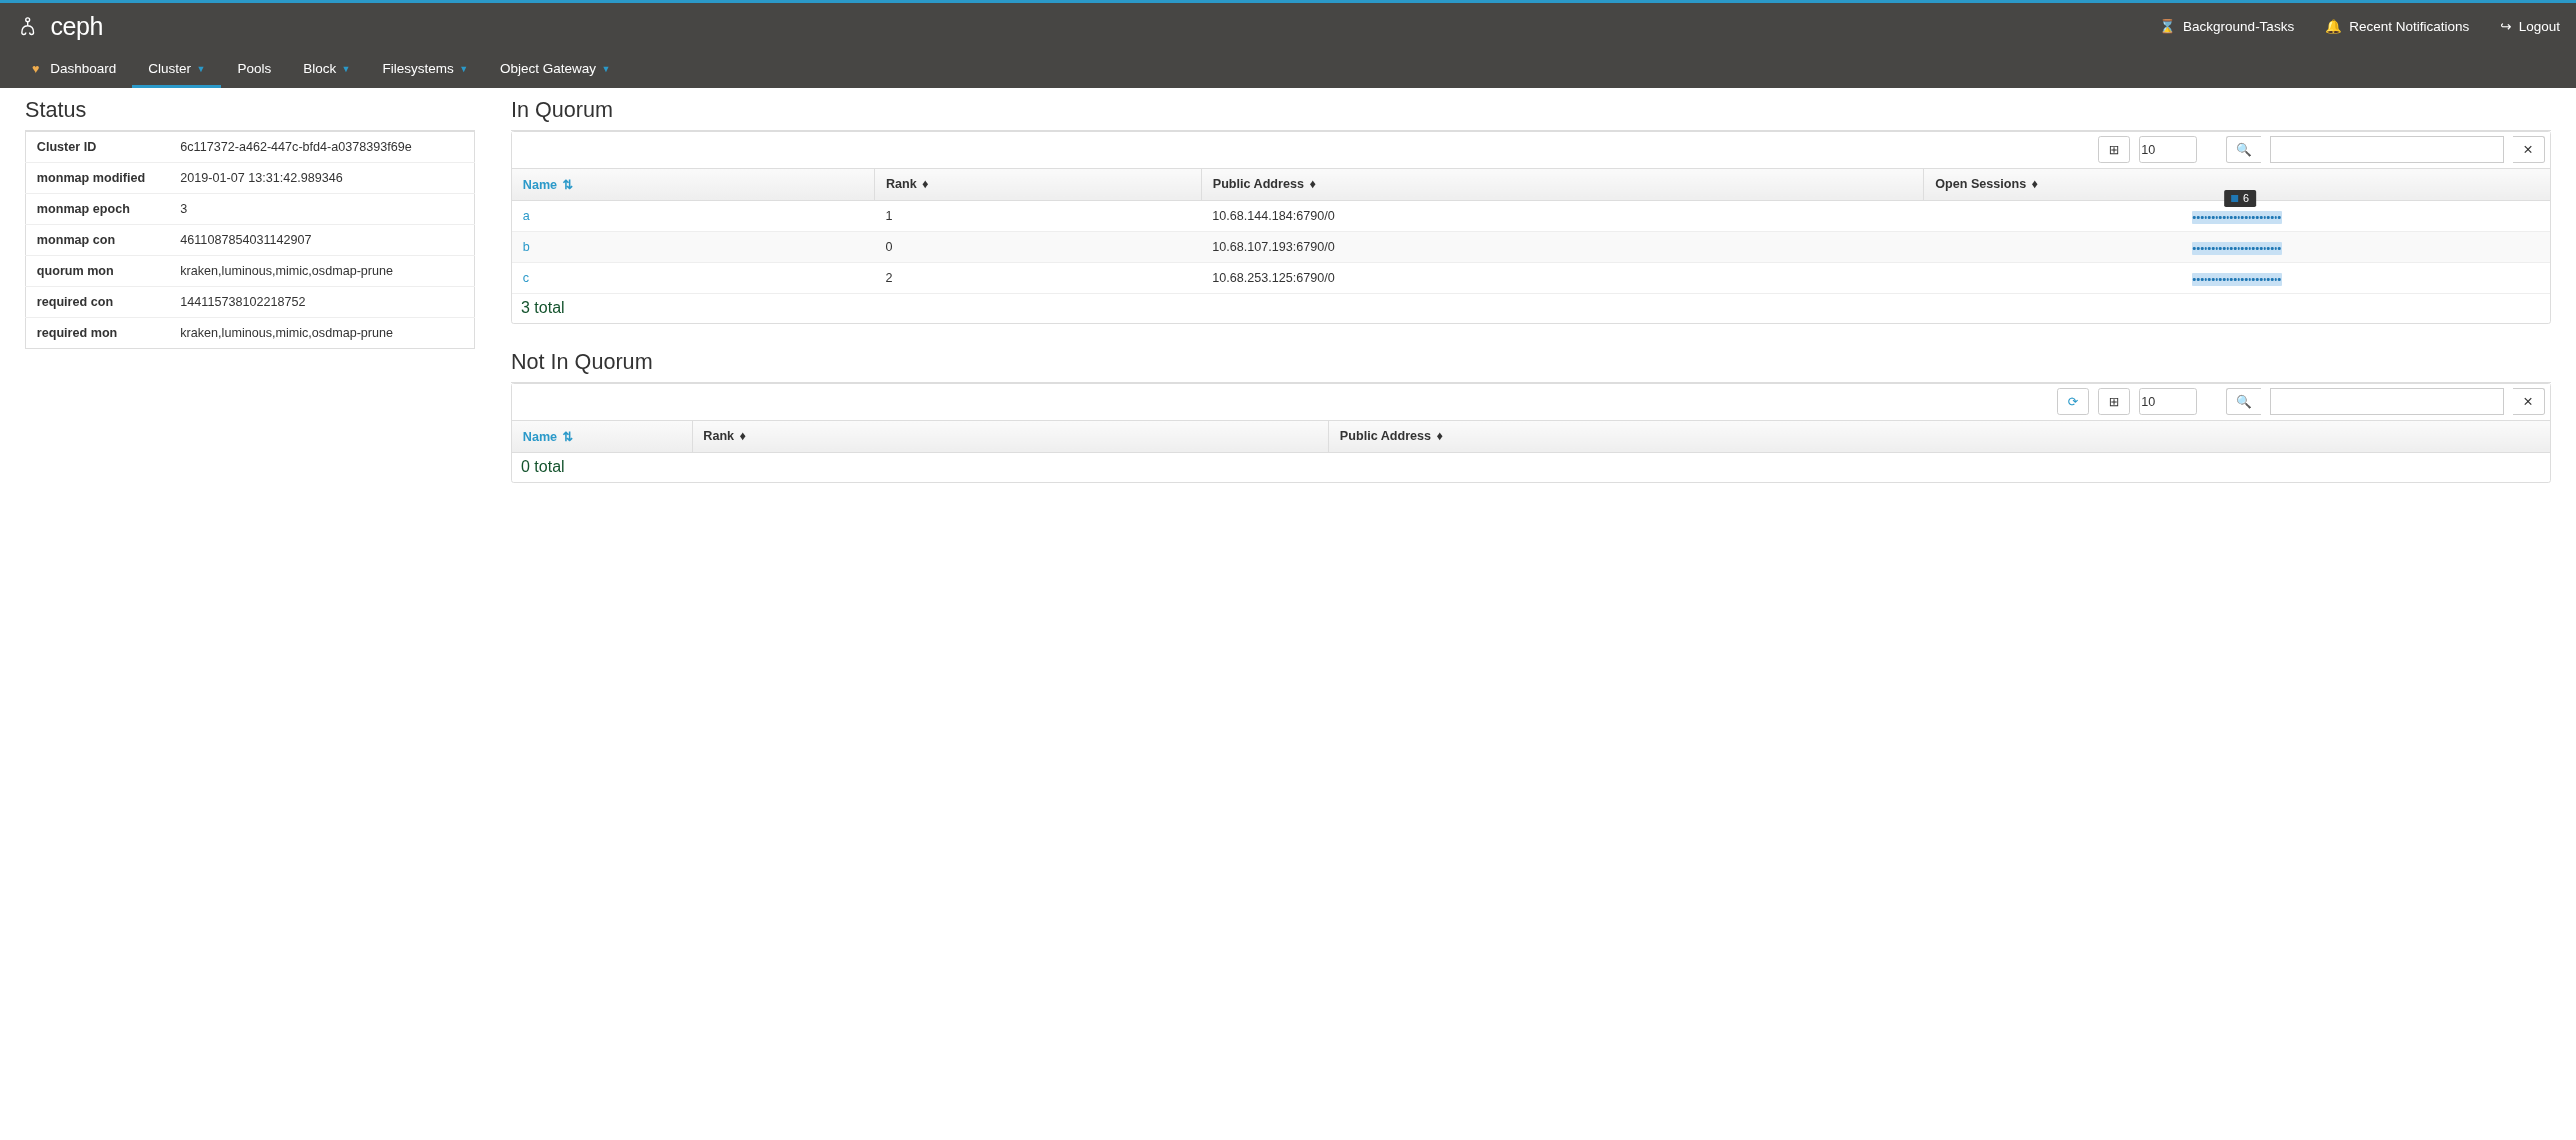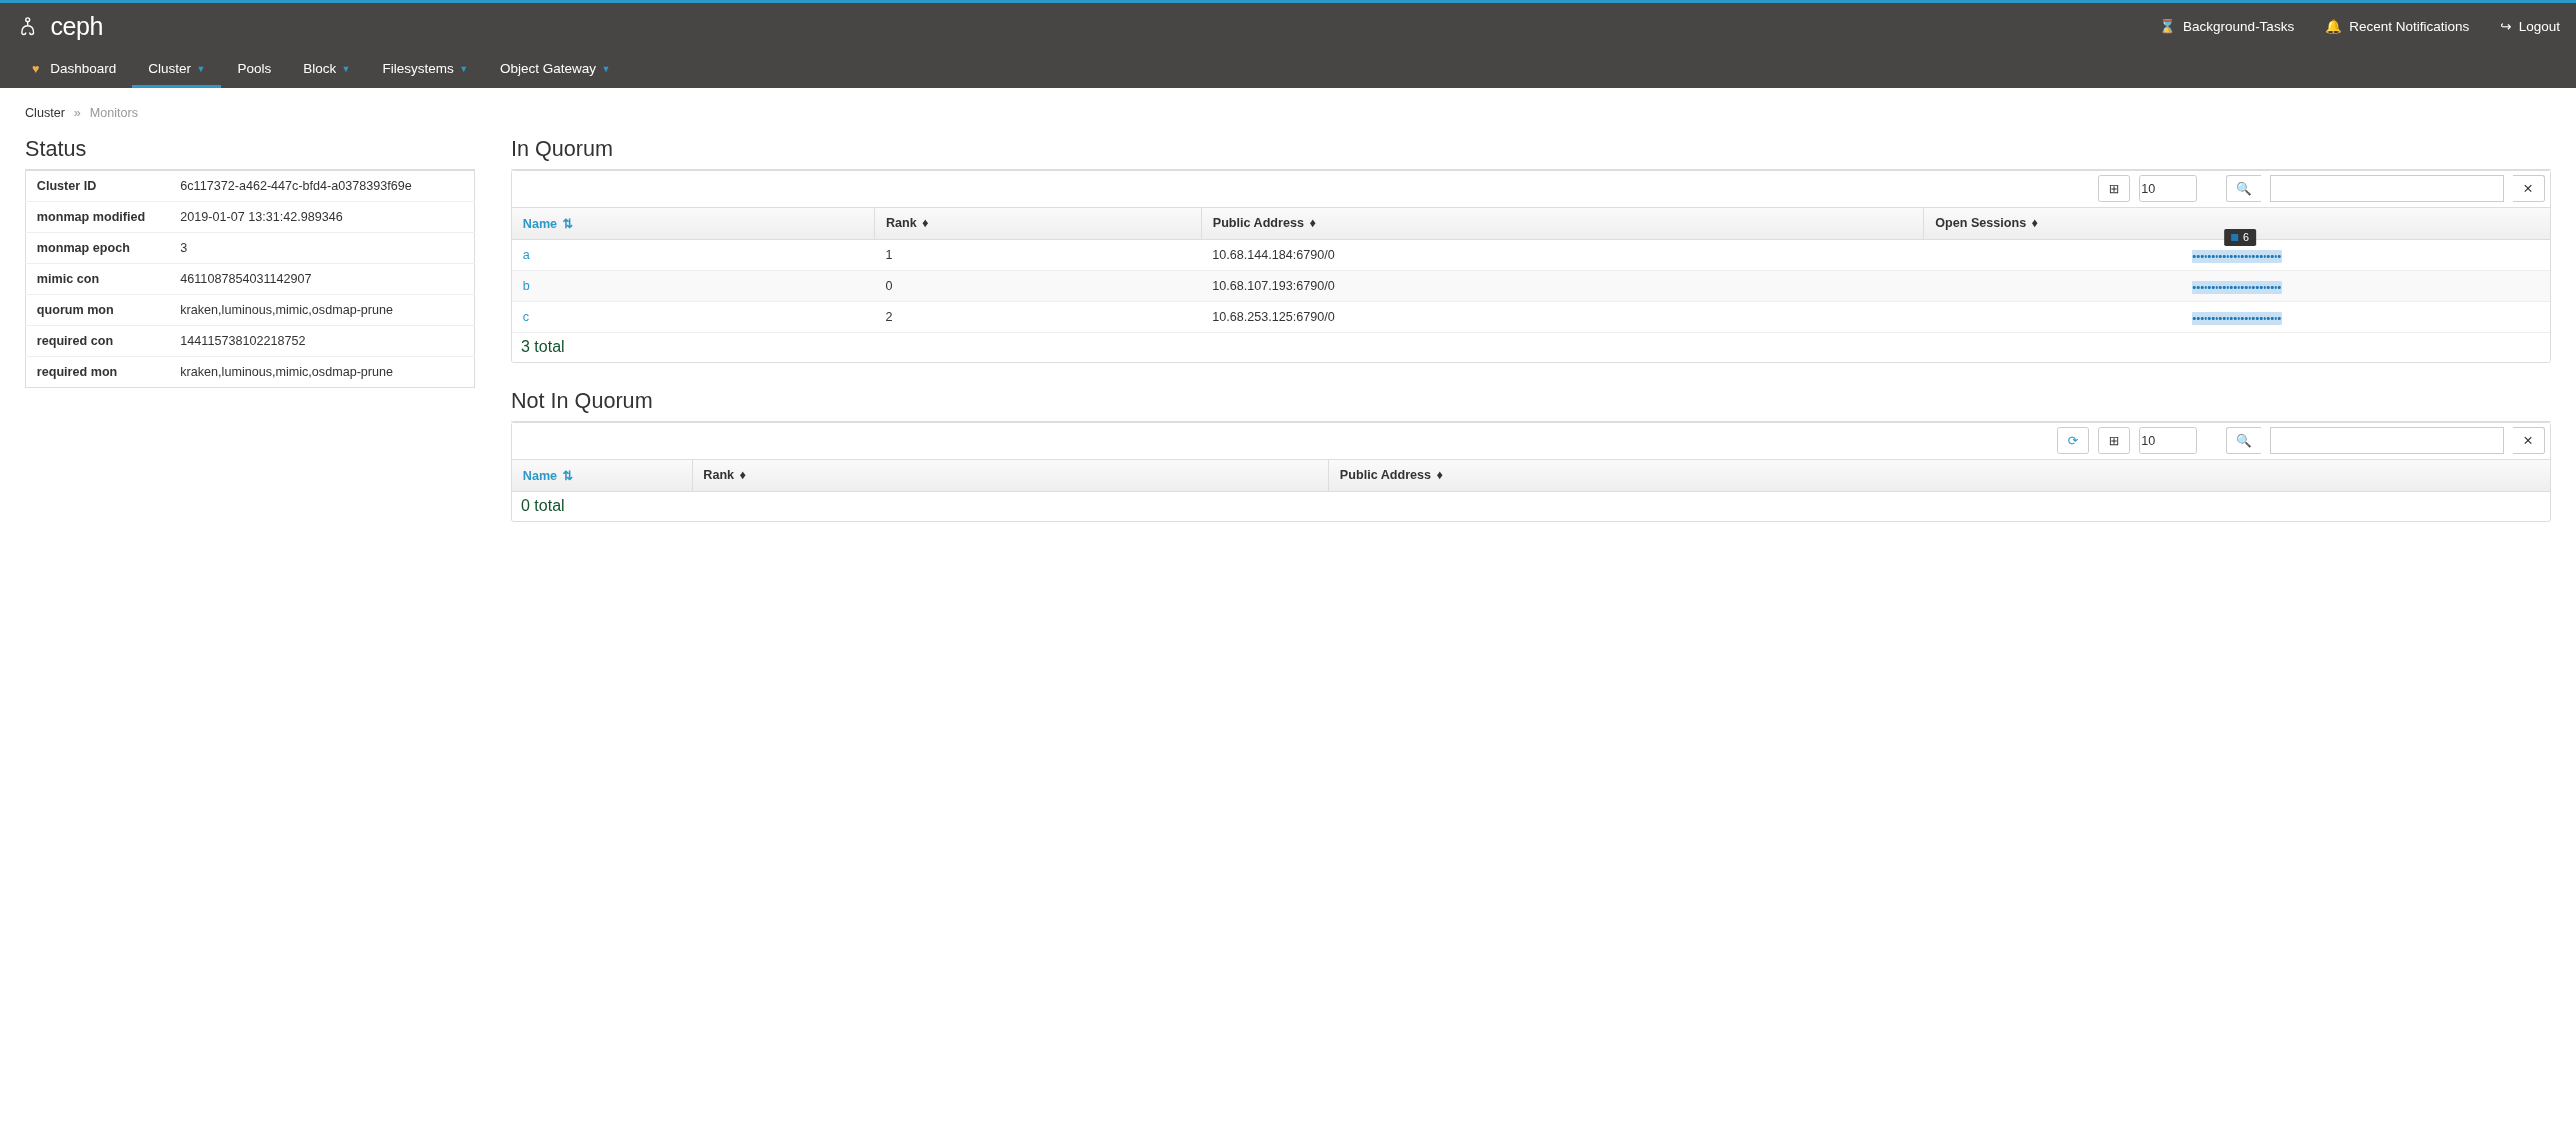--- a/index.html
+++ b/index.html
@@ -103,46 +103,41 @@
     <span>Filesystems</span>
     <span class="caret">▼</span>
   </div>
   <div class="nav-item">
     <span>Object Gateway</span>
     <span class="caret">▼</span>
   </div>
 </div>
 
 <div class="content">
-  <div class="breadcrumb">
-    <span>Cluster</span>
-    <span class="sep">»</span>
-    <span class="current">Monitors</span>
-  </div>
 
   <div class="layout">
 
     <div class="col-left">
       <h2 class="section">Status</h2>
       <table class="kv-table">
         <tbody id="status-body">
             <tr>
               <th>Cluster ID</th>
               <td>6c117372-a462-447c-bfd4-a0378393f69e</td>
             </tr>
             <tr>
               <th>monmap modified</th>
               <td>2019-01-07 13:31:42.989346</td>
             </tr>
             <tr>
               <th>monmap epoch</th>
               <td>3</td>
             </tr>
             <tr>
-              <th>mimic con</th>
+              <th>monmap con</th>
               <td>4611087854031142907</td>
             </tr>
             <tr>
               <th>quorum mon</th>
               <td>kraken,luminous,mimic,osdmap-prune</td>
             </tr>
             <tr>
               <th>required con</th>
               <td>144115738102218752</td>
             </tr>

